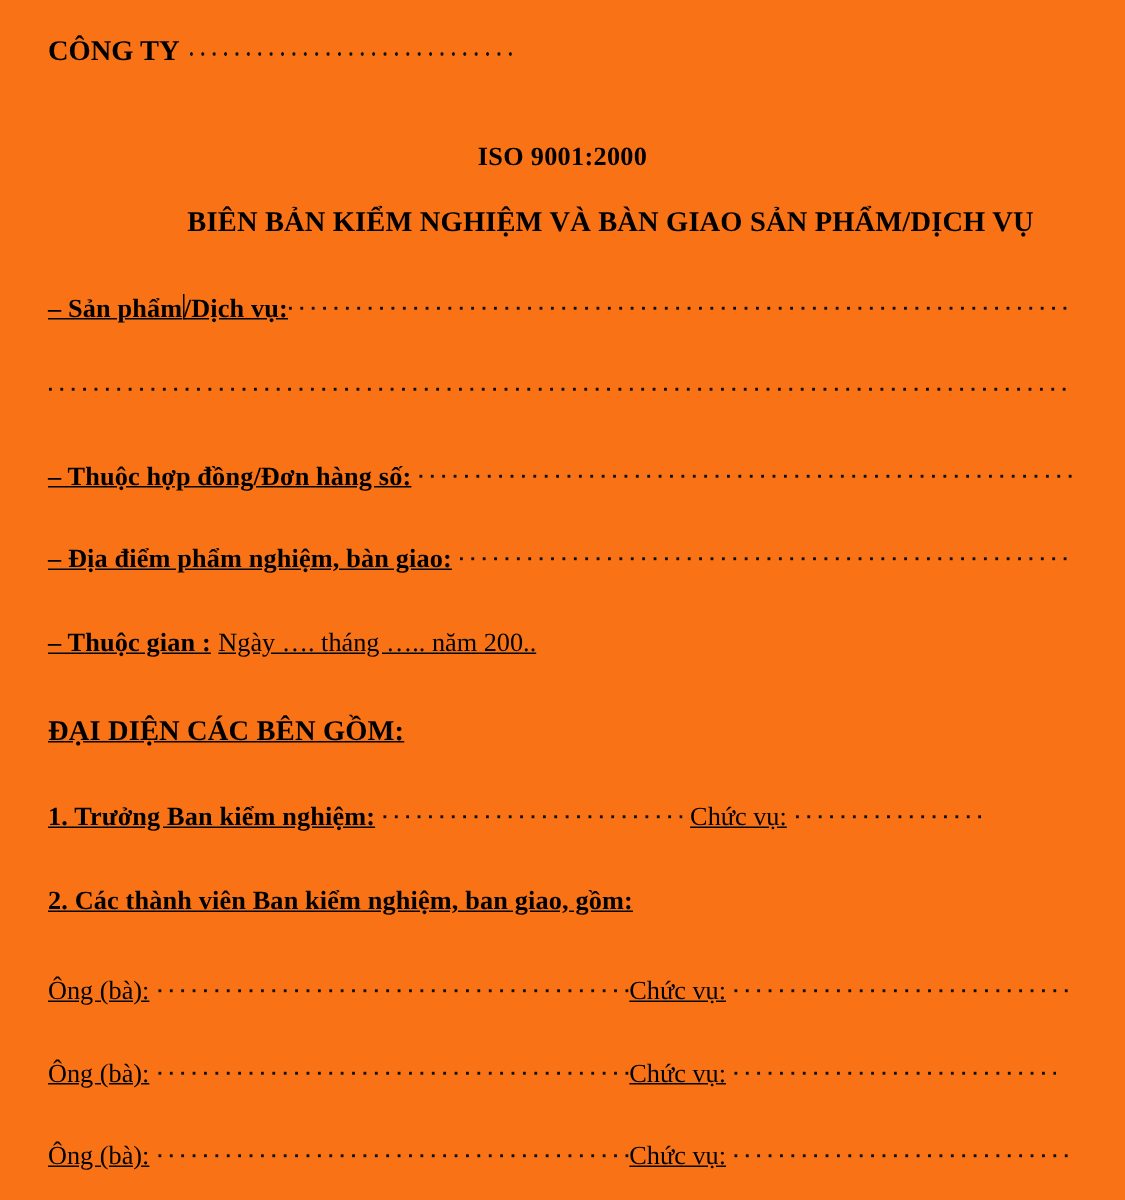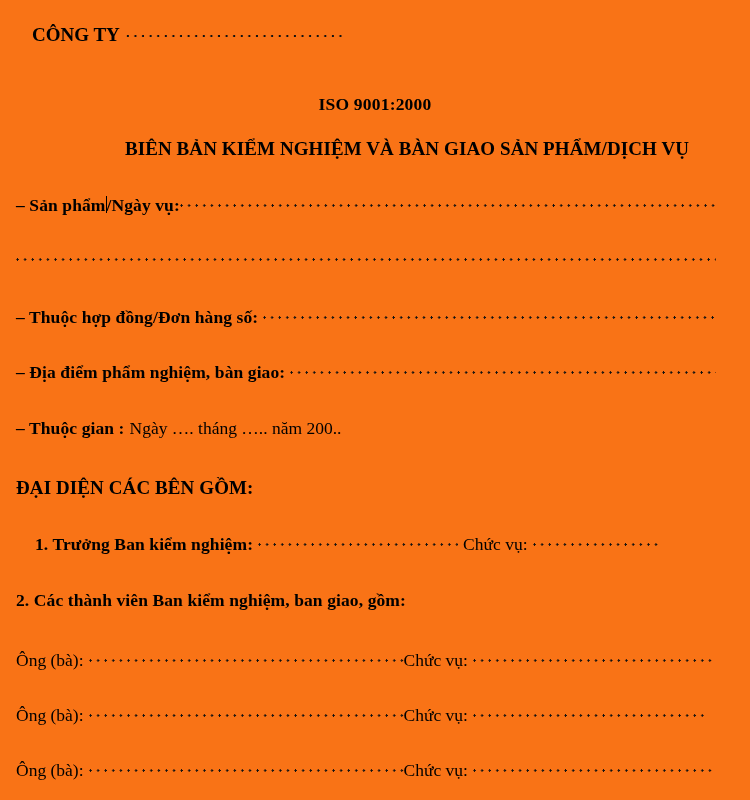--- a/index.html
+++ b/index.html
@@ -20,27 +20,28 @@
     height: 800px;
     background: #f97316;
     position: relative;
     box-sizing: border-box;
     padding: 0;
   }
 
   
   .line {
     position: absolute;
-    left: 16px;
+    left: 32px;
     right: 34px;
     display: flex;
     align-items: flex-start;
     white-space: nowrap;
     font-size: 17.5px;
     line-height: 1.05;
+    text-decoration: underline;
   }
   .lbl-bold {
     font-weight: bold;
     letter-spacing: 0.1px;
   }
   .lbl-plain {
     font-weight: normal;
   }
 
   
@@ -128,21 +129,21 @@
     <span class="company-dots"></span>
   </div>
 
   <div class="hdr-iso">ISO 9001:2000</div>
 
   <div class="hdr-title">BIÊN BẢN KIỂM NGHIỆM VÀ BÀN GIAO SẢN PHẨM/DỊCH VỤ</div>
 
   <div class="line" style="top:196px;">
     <span class="lbl-bold">– Sản phẩm</span>
       <span class="caret"></span>
-      <span class="lbl-bold">/Ngày vụ:</span>
+      <span class="lbl-bold">/Dịch vụ:</span>
     <span class="dots"></span>
   </div>
 
   <div class="line" style="top:252px;">
     <span class="dots"></span>
   </div>
 
   <div class="line" style="top:308px;">
     <span class="lbl-bold">– Thuộc hợp đồng/Đơn hàng số:</span>
     <span class="gap-sm"></span>
@@ -158,21 +159,21 @@
   <div class="line" style="top:419px;">
     <span class="lbl-bold">– Thuộc gian :</span>
     <span class="gap-sm"></span>
     <span class="lbl-plain">Ngày …. tháng ….. năm 200..</span>
   </div>
 
   <div class="line" style="top:478px;">
     <span class="sec-head">ĐẠI DIỆN CÁC BÊN GỒM:</span>
   </div>
 
-  <div class="line" style="top:535px;margin-left:19px;">
+  <div class="line" style="top:535px;">
     <span class="lbl-bold">1. Trưởng Ban kiểm nghiệm:</span>
     <span class="gap-sm"></span>
     <span class="dots" style="flex:0 0 200px;"></span>
     <span class="gap-sm"></span>
     <span class="lbl-plain">Chức vụ:</span>
     <span class="gap-sm"></span>
     <span class="dots" style="flex:0 0 125px;"></span>
   </div>
 
   <div class="line" style="top:591px;">

